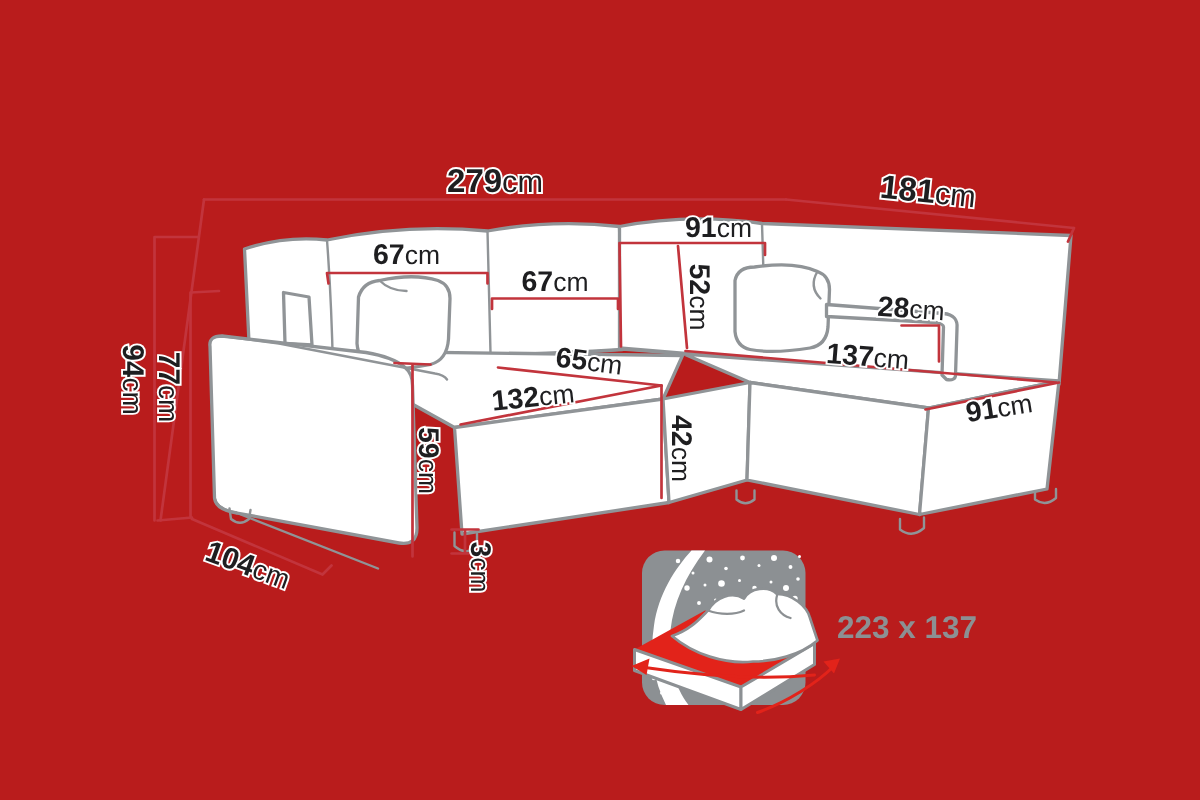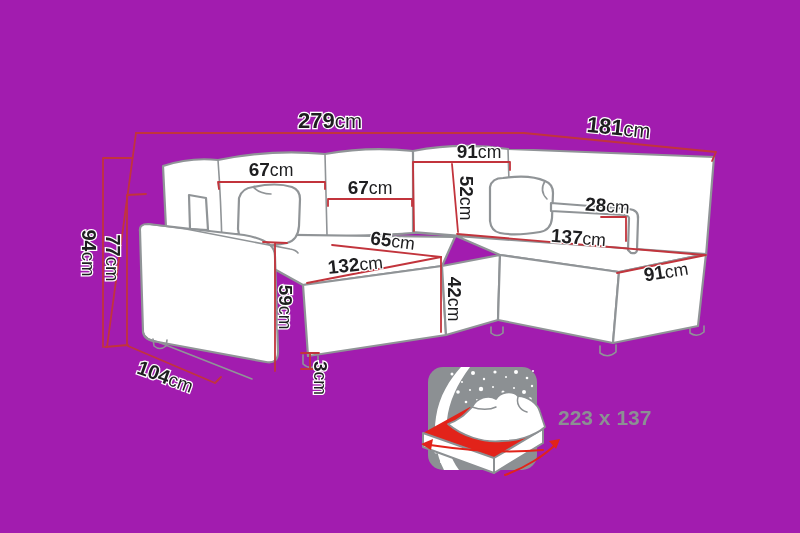--- a/index.html
+++ b/index.html
@@ -1,16 +1,16 @@
 <!DOCTYPE html>
 <html><head>
 <meta charset="utf-8">
 <style>
   html,body{margin:0;padding:0;background:#fff;}
-  #stage{position:relative;width:800px;height:533px;background:#a21caf;overflow:hidden;
+  #stage{position:relative;width:800px;height:533px;background:#b91c1c;overflow:hidden;
          font-family:"Liberation Sans","DejaVu Sans",sans-serif;}
   svg text{font-family:"Liberation Sans","DejaVu Sans",sans-serif;}
   .dim{font-weight:bold;fill:#1e1e20;paint-order:stroke;stroke:#ffffff;stroke-width:2.5px;}
   .dim .unit{font-weight:normal;font-size:0.93em;}
   .sz-xl{font-size:22px;}
   .sz-lg{font-size:20px;}
   .sz-md{font-size:19px;}
   .icon-label{font-weight:bold;fill:#8c9093;font-size:21px;}
   .outline{fill:#ffffff;stroke:#909497;stroke-width:2.2;stroke-linejoin:round;stroke-linecap:round;}
   .outline-thin{fill:none;stroke:#909497;stroke-width:1.6;stroke-linejoin:round;stroke-linecap:round;}

